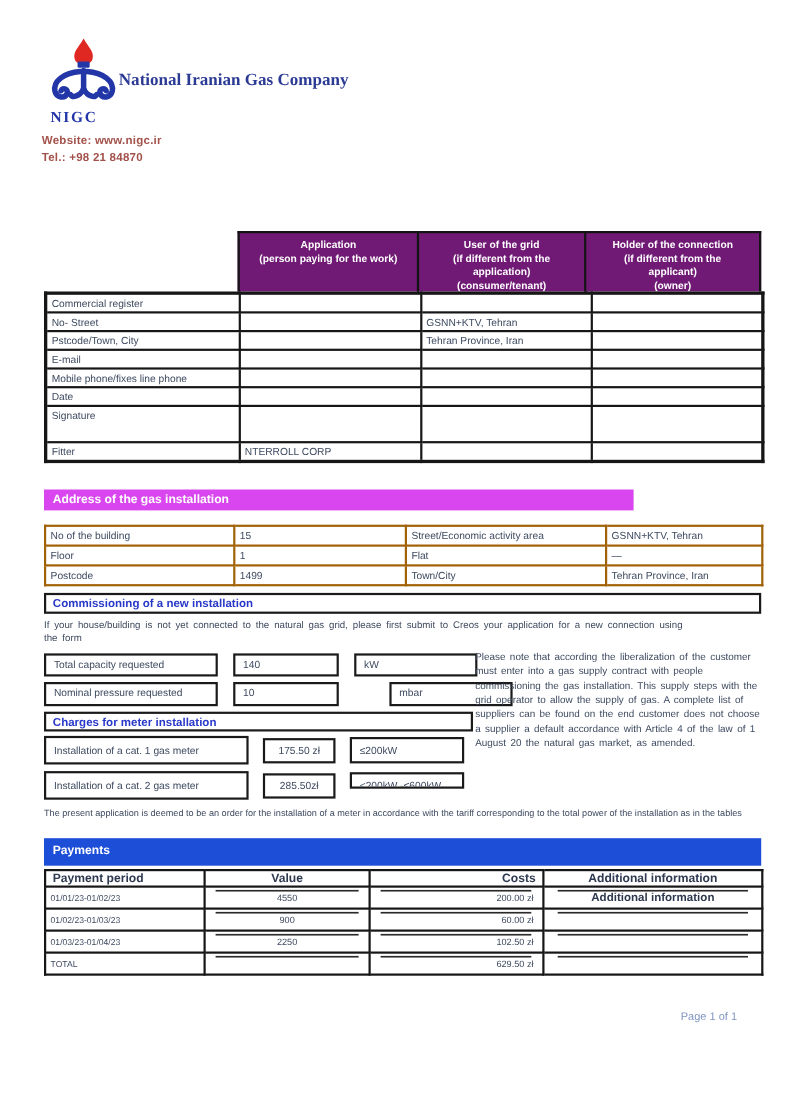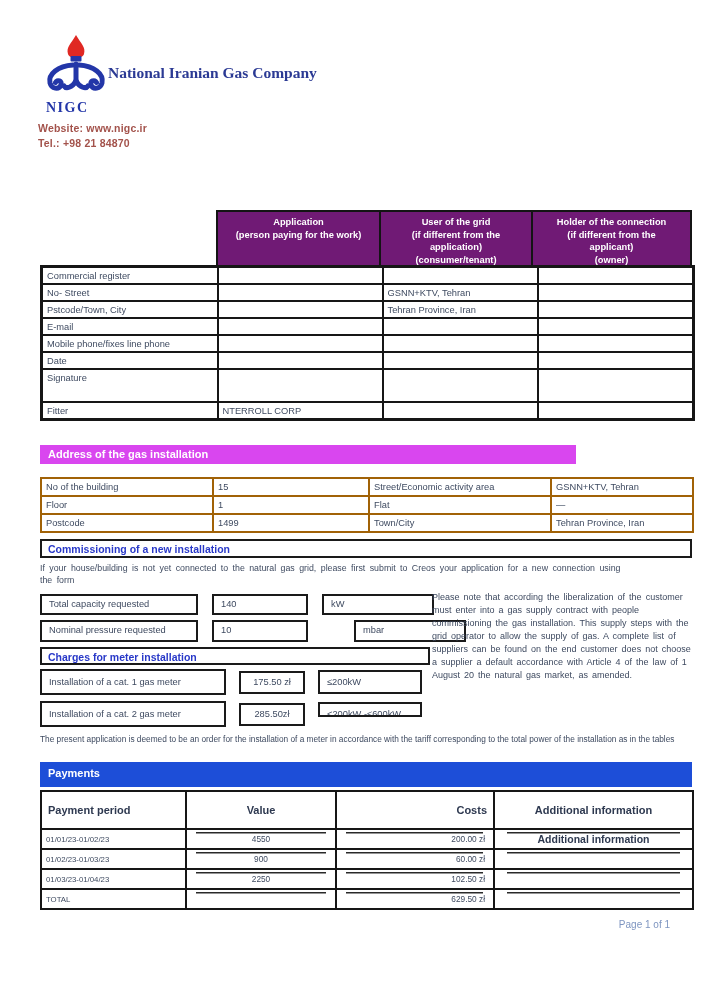--- a/index.html
+++ b/index.html
@@ -68,21 +68,21 @@
              word-spacing:1.5px;color:#3e4a60;}
   #disclaimer{left:40px;top:734px;width:656px;font-size:8.3px;line-height:11px;color:#3e4a60;}
 
   
   #payments-bar{left:40px;top:762px;width:652px;height:25px;background:#1d4ed8;color:#fff;
                 font-weight:bold;font-size:11px;line-height:22px;padding-left:8px;}
   #payments-table{left:40px;top:790px;width:652px;border:2.5px solid #161616;}
   #payments-table td{border:2px solid #161616;vertical-align:middle;overflow:hidden;white-space:nowrap;}
   #payments-table tr.hd{height:15px;}
   #payments-table tr.bd{height:20px;}
-  .pt-h{font-size:11px;font-weight:600;color:#2e3950;padding:12px 6px;}
+  .pt-h{font-size:11px;font-weight:600;color:#2e3950;padding:0 6px;}
   .pt-period{font-size:7.8px;padding-left:4px;text-align:left;}
   .pt-val{font-size:8.3px;text-align:center;}
   .pt-cost{font-size:8.3px;text-align:right;padding-right:8px;}
   .pt-info{font-size:10.5px;font-weight:600;color:#2e3950;text-align:center;}
   .inset{background-image:linear-gradient(#2a2a2a,#2a2a2a);background-repeat:no-repeat;
          background-size:88% 1.5px;background-position:center 2px;}
 
   #page-footer{left:560px;top:919px;width:110px;text-align:right;font-size:10px;color:#7e95c0;}
 </style>
 </head>

